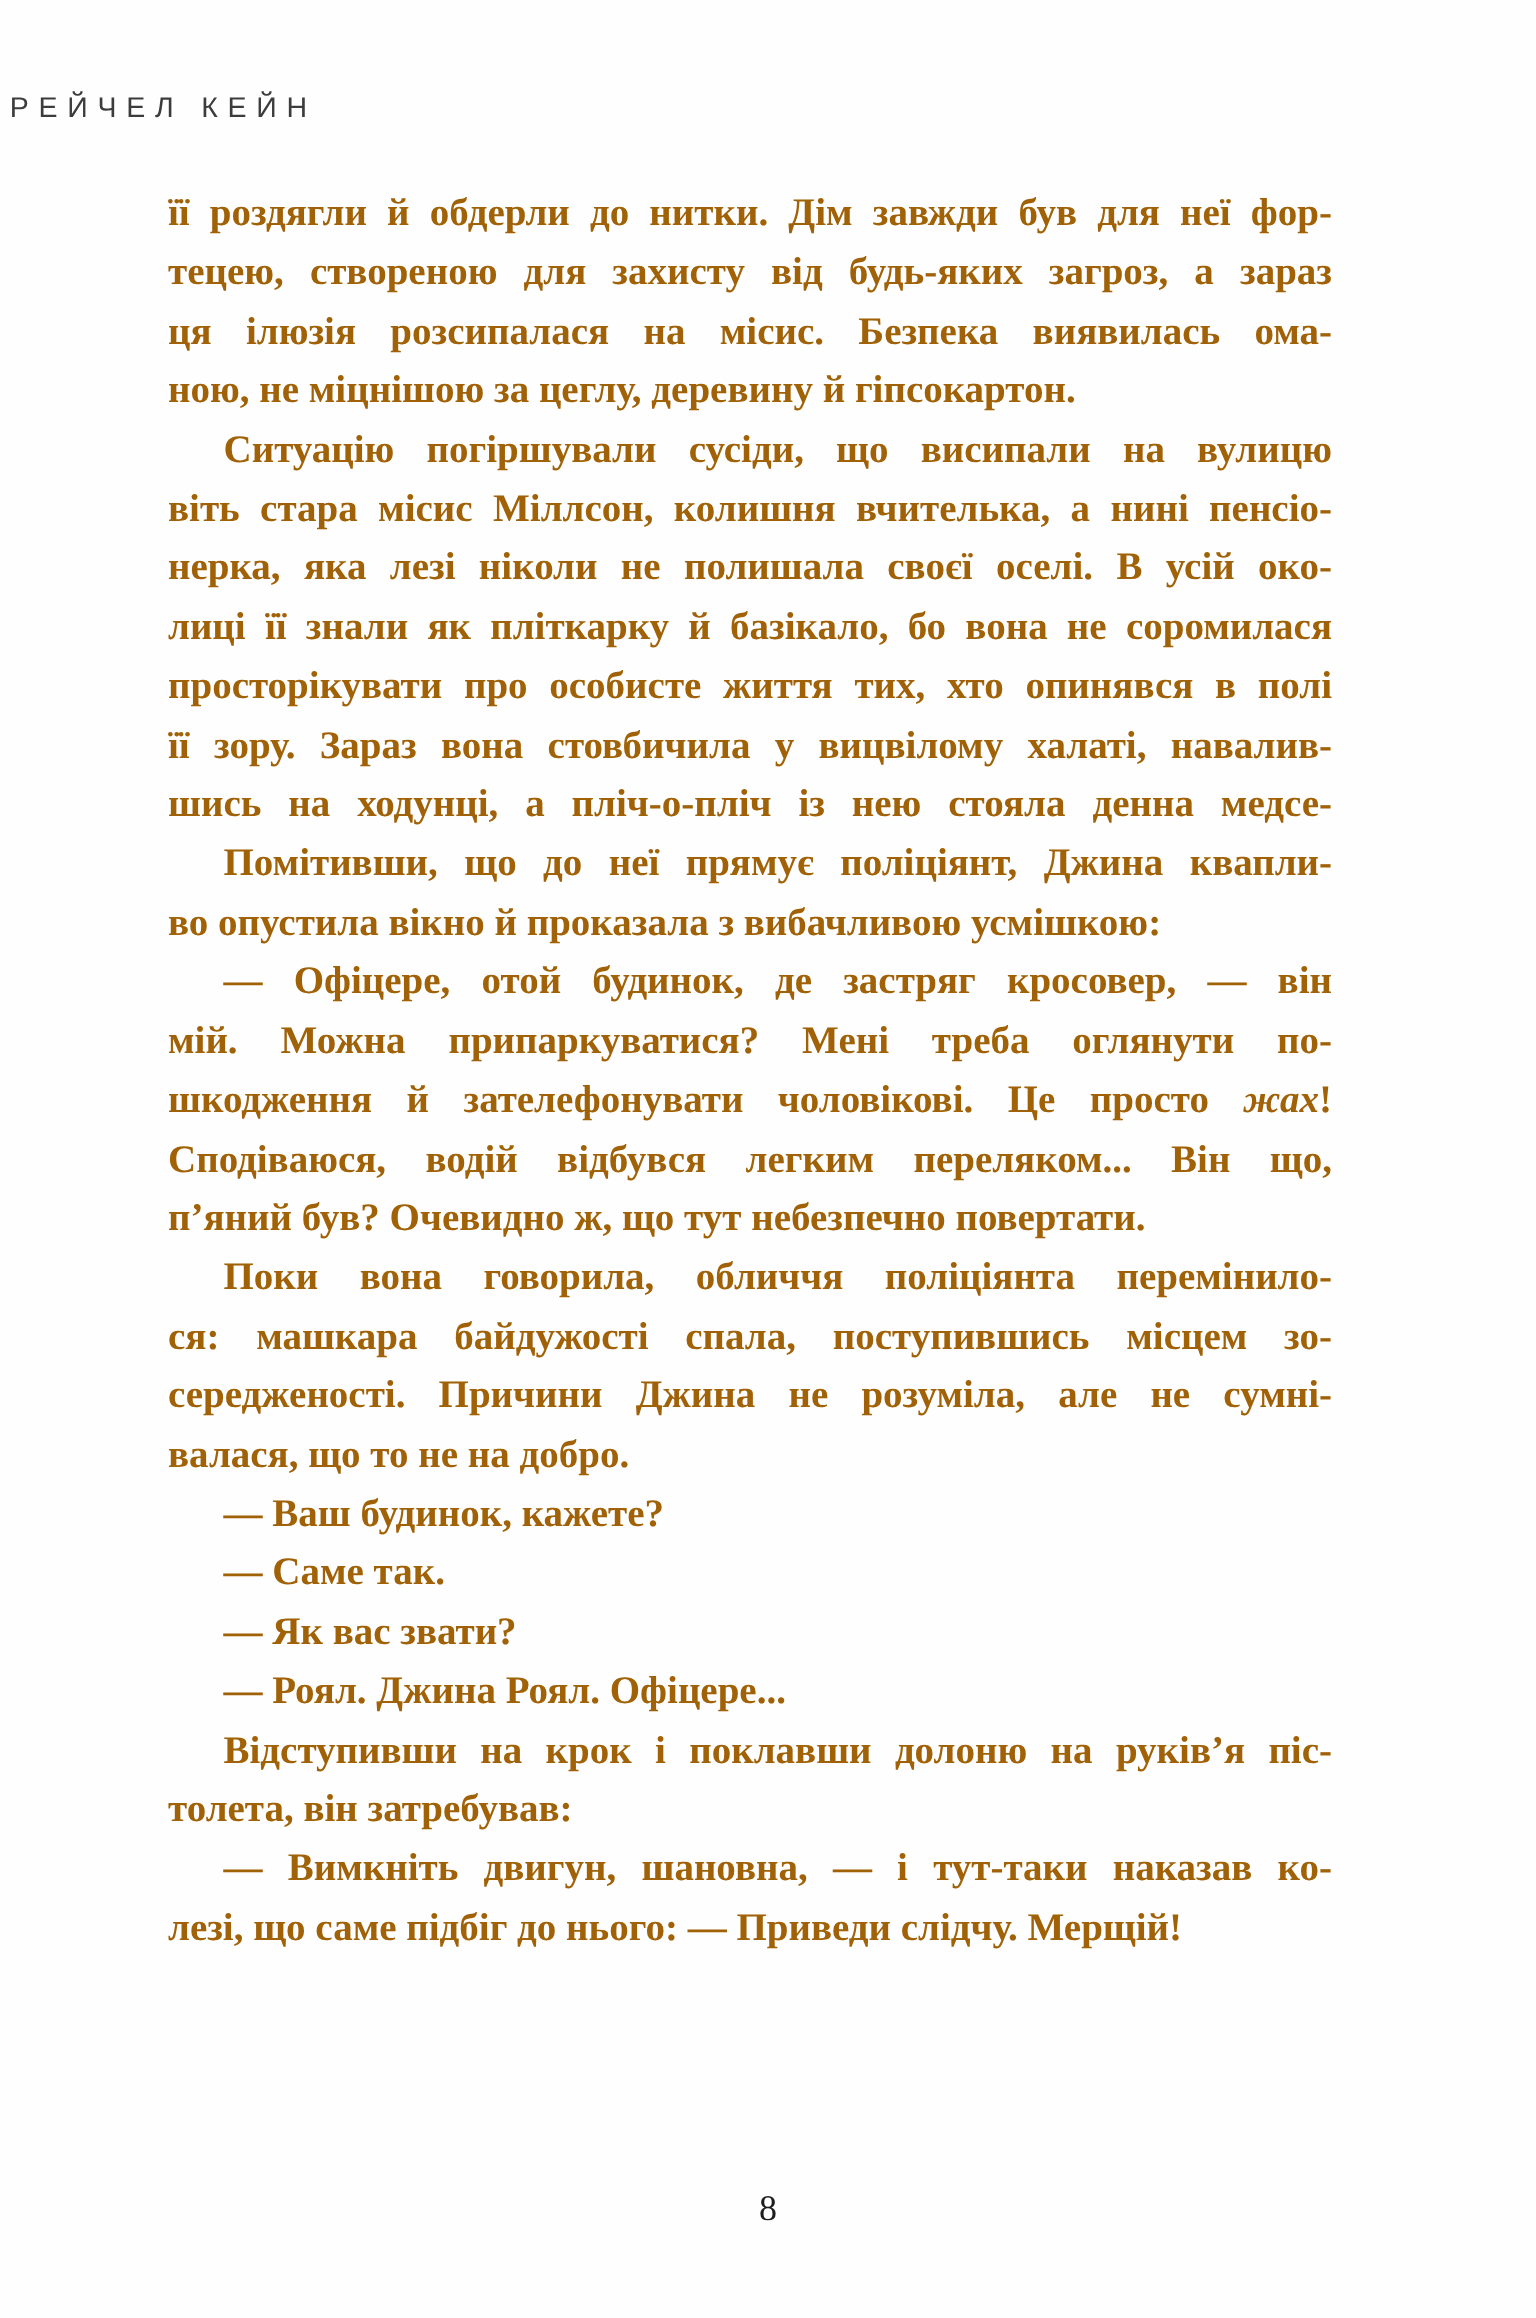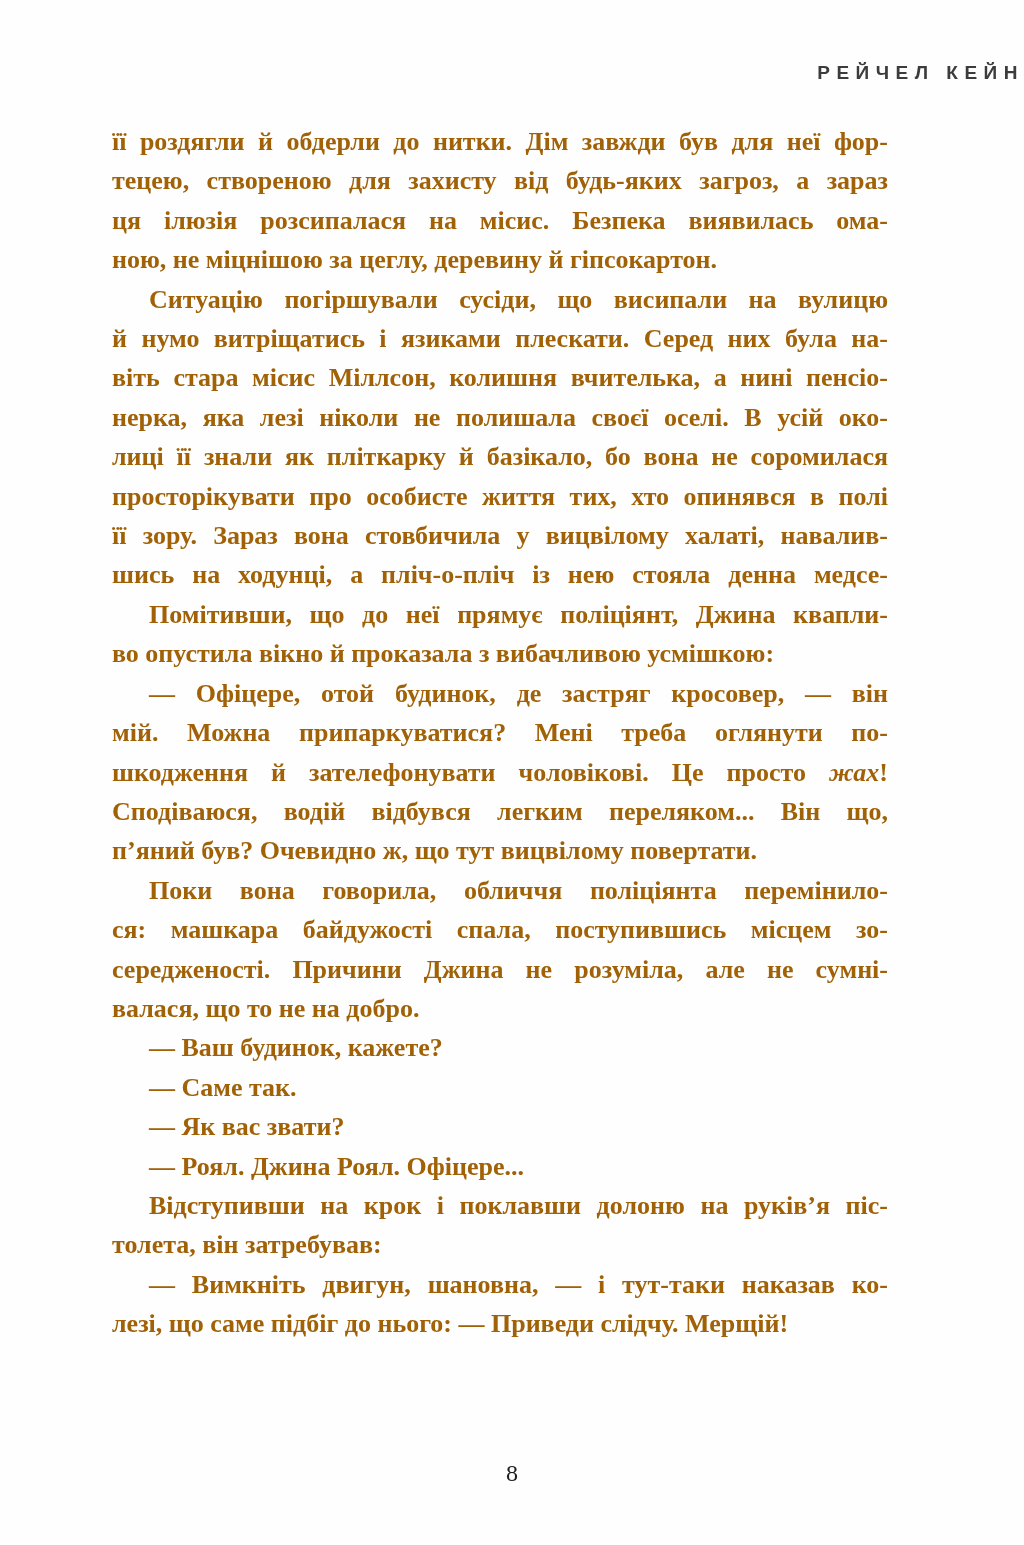--- a/index.html
+++ b/index.html
@@ -13,24 +13,24 @@
     height: 1545px;
     background: #fefefe;
     overflow: hidden;
     font-family: "Liberation Serif", "DejaVu Serif", serif;
   }
   .running-header {
     position: absolute;
     top: 62px;
     left: 0;
     right: 0;
-    text-align: right;
+    text-align: left;
     font-family: "Liberation Sans", "DejaVu Sans", sans-serif;
     font-size: 19px;
-    font-weight: 700;
+    font-weight: 400;
     letter-spacing: 6.5px;
     padding-left: 6.5px; 
     color: #3c3c3c;
     white-space: nowrap;
   }
   .page-text {
     position: absolute;
     left: 112px;
     top: 122px;
     width: 776px;
@@ -68,34 +68,33 @@
 
 <div class="page">
   <div class="running-header">РЕЙЧЕЛ КЕЙН</div>
 
   <div class="page-text">
       <div class="line">її роздягли й обдерли до нитки. Дім завжди був для неї фор-</div>
       <div class="line">тецею, створеною для захисту від будь-яких загроз, а зараз</div>
       <div class="line">ця ілюзія розсипалася на місис. Безпека виявилась ома-</div>
       <div class="line last">ною, не міцнішою за цеглу, деревину й гіпсокартон.</div>
       <div class="line indent">Ситуацію погіршували сусіди, що висипали на вулицю</div>
-      <div class="line">й нумо витріщатись і язиками плескати. Серед них була на-</div>
       <div class="line">віть стара місис Міллсон, колишня вчителька, а нині пенсіо-</div>
       <div class="line">нерка, яка лезі ніколи не полишала своєї оселі. В усій око-</div>
       <div class="line">лиці її знали як пліткарку й базікало, бо вона не соромилася</div>
       <div class="line">просторікувати про особисте життя тих, хто опинявся в полі</div>
       <div class="line">її зору. Зараз вона стовбичила у вицвілому халаті, навалив-</div>
       <div class="line">шись на ходунці, а пліч-о-пліч із нею стояла денна медсе-</div>
       <div class="line indent">Помітивши, що до неї прямує поліціянт, Джина квапли-</div>
       <div class="line last">во опустила вікно й проказала з вибачливою усмішкою:</div>
       <div class="line indent">— Офіцере, отой будинок, де застряг кросовер, — він</div>
       <div class="line">мій. Можна припаркуватися? Мені треба оглянути по-</div>
       <div class="line">шкодження й зателефонувати чоловікові. Це просто <i>жах</i>!</div>
       <div class="line">Сподіваюся, водій відбувся легким переляком... Він що,</div>
-      <div class="line last">п’яний був? Очевидно ж, що тут вицвілому повертати.</div>
+      <div class="line last">п’яний був? Очевидно ж, що тут небезпечно повертати.</div>
       <div class="line indent">Поки вона говорила, обличчя поліціянта перемінило-</div>
       <div class="line">ся: машкара байдужості спала, поступившись місцем зо-</div>
       <div class="line">середженості. Причини Джина не розуміла, але не сумні-</div>
       <div class="line last">валася, що то не на добро.</div>
       <div class="line indent last">— Ваш будинок, кажете?</div>
       <div class="line indent last">— Саме так.</div>
       <div class="line indent last">— Як вас звати?</div>
       <div class="line indent last">— Роял. Джина Роял. Офіцере...</div>
       <div class="line indent">Відступивши на крок і поклавши долоню на руків’я піс-</div>
       <div class="line last">толета, він затребував:</div>

